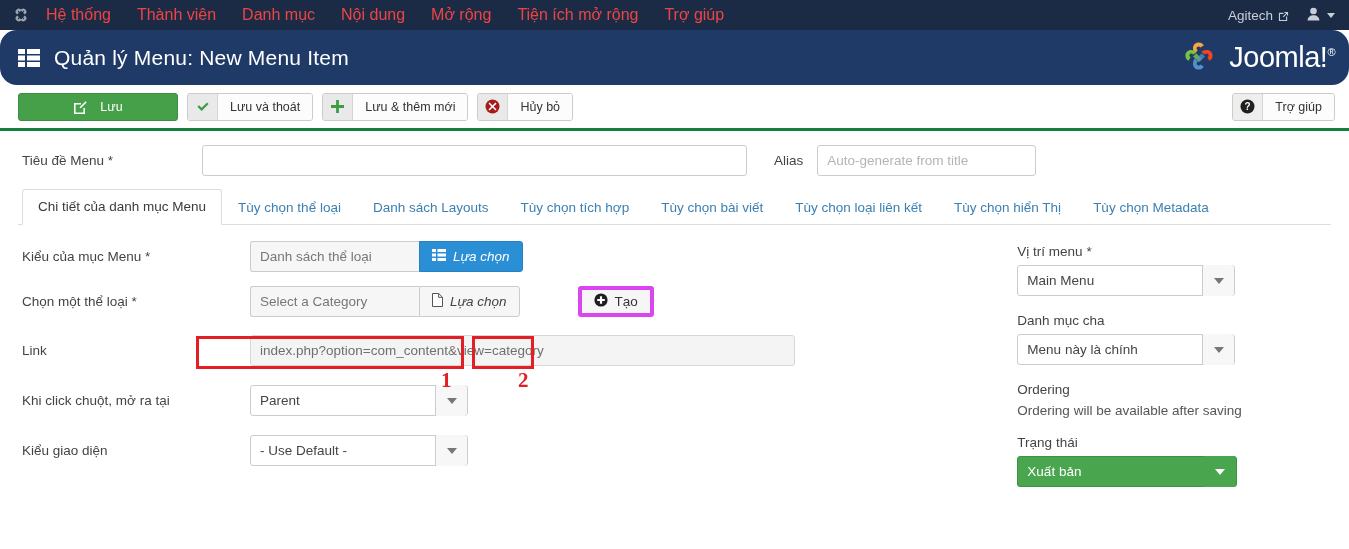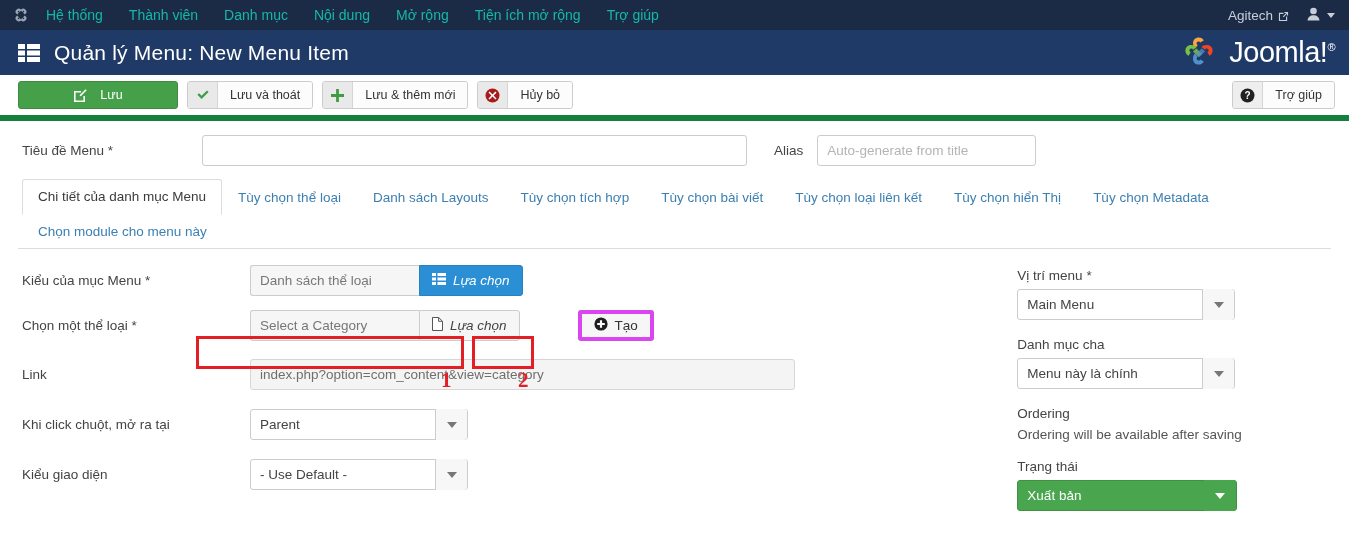--- a/index.html
+++ b/index.html
@@ -19,50 +19,50 @@
     height:30px; background:#1b2b45; display:flex; align-items:center;
     padding:0 14px 0 10px; position:relative;
   }
   .brand-mark{
     width:22px; height:22px; margin-right:14px; position:relative;
     display:flex; align-items:center; justify-content:center; flex:0 0 auto;
   }
   .brand-mark svg{ display:block; }
   .topnav-items{ display:flex; align-items:center; gap:26px; }
   .topnav-item{
-    color:#14b8a6; font-size:14px; line-height:30px; cursor:default; white-space:nowrap;text-align:center;
+    color:#ef4444; font-size:16px; line-height:30px; cursor:default; white-space:nowrap;text-align:center;
   }
   .topnav-right{
     margin-left:auto; display:flex; align-items:center; gap:18px;
   }
   .site-link{ color:#c8ced8; font-size:13.5px; display:flex; align-items:center; gap:5px; white-space:nowrap;}
   .ext-icon{ width:11px; height:11px; display:inline-block; position:relative; }
   .user-box{ display:flex; align-items:center; gap:7px; color:#c8ced8; }
   .caret-d{
     width:0;height:0;border-left:4px solid transparent;border-right:4px solid transparent;
     border-top:5px solid #c8ced8;
   }
 
   
   .subheader{
-    height:45px; background:#1f3a66; display:flex; align-items:center;
-    padding:0 14px 0 18px; position:relative;
+    height:55px; background:#1f3a66; display:flex; align-items:center;
+    padding:0 14px 0 18px; position:relative;border-radius:17px;
   }
   .page-icon{ width:22px; height:18px; margin-right:14px; flex:0 0 auto;}
   .page-title{ color:#ffffff; font-size:21px; font-weight:normal; letter-spacing:.2px; }
   .joomla-logo{ margin-left:auto; display:flex; align-items:center; gap:10px; }
   .joomla-word{
     color:#ffffff; font-size:29px; letter-spacing:-.5px; font-weight:normal;
     position:relative; line-height:1;
   }
   .joomla-word sup{ font-size:11px; vertical-align:super; }
 
   
   .toolbar{
-    height:46px; background:#ffffff; border-bottom:6px solid #15803d;
+    height:46px; background:#ffffff; border-bottom:3px solid #15803d;
     display:flex; align-items:center; padding:0 14px 0 18px; gap:9px;
   }
   .btn{
     height:28px; display:inline-flex; align-items:stretch; border:1px solid #cccccc;
     border-radius:3px; background:#f5f5f5; overflow:hidden; cursor:pointer;
     font-size:12.5px; color:#333;
   }
   .btn .ic{
     width:30px; display:flex; align-items:center; justify-content:center;
     background:#e9e9e9; border-right:1px solid #d5d5d5;
@@ -299,21 +299,20 @@
 
   <div class="tabs">
     <div class="tab active">Chi tiết của danh mục Menu</div>
     <div class="tab">Tùy chọn thể loại</div>
     <div class="tab">Danh sách Layouts</div>
     <div class="tab">Tùy chọn tích hợp</div>
     <div class="tab">Tùy chọn bài viết</div>
     <div class="tab">Tùy chọn loại liên kết</div>
     <div class="tab">Tùy chọn hiển Thị</div>
     <div class="tab">Tùy chọn Metadata</div>
-    <div class="tab" style="flex-basis:100%;max-width:260px">Chọn module cho menu này</div>
   </div>
 
   <div class="body-cols">
 
     <div class="col-left">
 
       <div class="frow">
         <div class="flbl">Kiểu của mục Menu *</div>
         <div class="field-group">
           <div class="ro-input">Danh sách thể loại</div>

